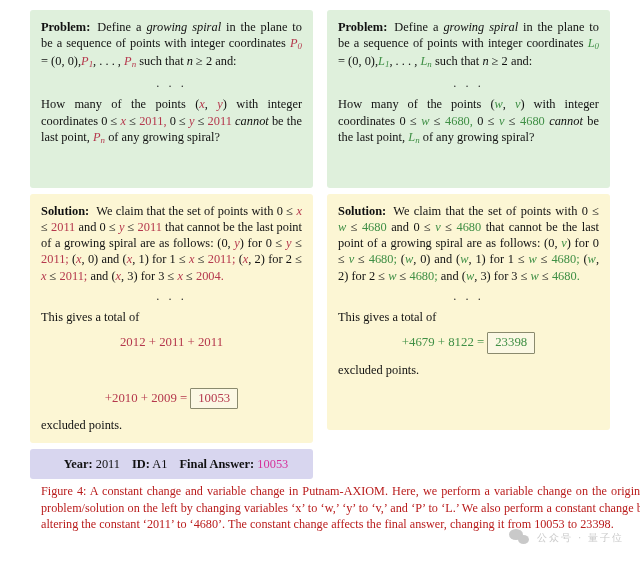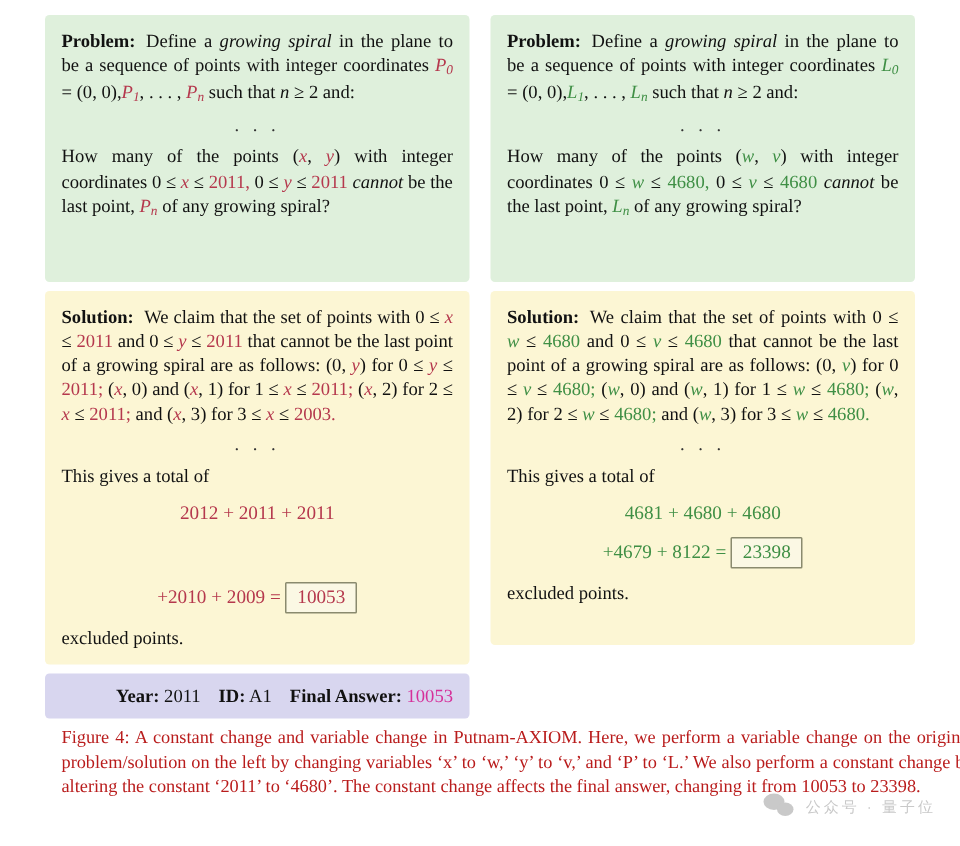--- a/index.html
+++ b/index.html
@@ -56,22 +56,22 @@
     background: #dff0dc;
     min-height: 178px;
   }
   .box.solution {
     background: #fcf6d4;
     min-height: 236px;
   }
   .box.meta {
     background: #d8d6ef;
     min-height: 30px;
-    padding: 7px 11px 7px 11px;
-    text-align: right;
+    padding: 7px 2px 7px 11px;
+    text-align: center;
     white-space: nowrap;
   }
 
   .spacer-sm { height: 6px; }
 
   
   .lead {
     font-weight: bold;
     margin-right: 7px;
   }
@@ -275,21 +275,21 @@
             <span class="var-red">x</span>
             <span class="mathup">≤</span>
             <span class="num-red">2011;</span>
             <span class="mathup">(</span><span class="var-red">x</span><span class="mathup">, 2) for 2 ≤</span>
             <span class="var-red">x</span>
             <span class="mathup">≤</span>
             <span class="num-red">2011;</span>
             <span class="mathup">and (</span><span class="var-red">x</span><span class="mathup">, 3) for 3 ≤</span>
             <span class="var-red">x</span>
             <span class="mathup">≤</span>
-            <span class="num-red">2003.</span>
+            <span class="num-red">2004.</span>
           </p>
           <div class="ellipsis">. . .</div>
           <p class="para">This gives a total of</p>
           <div class="total-line num-red">2012 + 2011 + 2011</div>
           <div class="total-line second">
             <span class="num-red">+2010 + 2009 =</span><span class="boxed num-red">10053</span>
           </div>
           <p class="para excluded">excluded points.</p>
         </div>
       </div>
@@ -320,21 +320,20 @@
             <span class="var-green">w</span>
             <span class="mathup">≤</span>
             <span class="num-green">4680;</span>
             <span class="mathup">and (</span><span class="var-green">w</span><span class="mathup">, 3) for 3 ≤</span>
             <span class="var-green">w</span>
             <span class="mathup">≤</span>
             <span class="num-green">4680.</span>
           </p>
           <div class="ellipsis">. . .</div>
           <p class="para">This gives a total of</p>
-          <div class="total-line num-green">4681 + 4680 + 4680</div>
           <div class="total-line second">
             <span class="num-green">+4679 + 8122 =</span><span class="boxed num-green">23398</span>
           </div>
           <p class="para excluded">excluded points.</p>
         </div>
       </div>
     </div>
 
     <div class="spacer-sm"></div>
 

